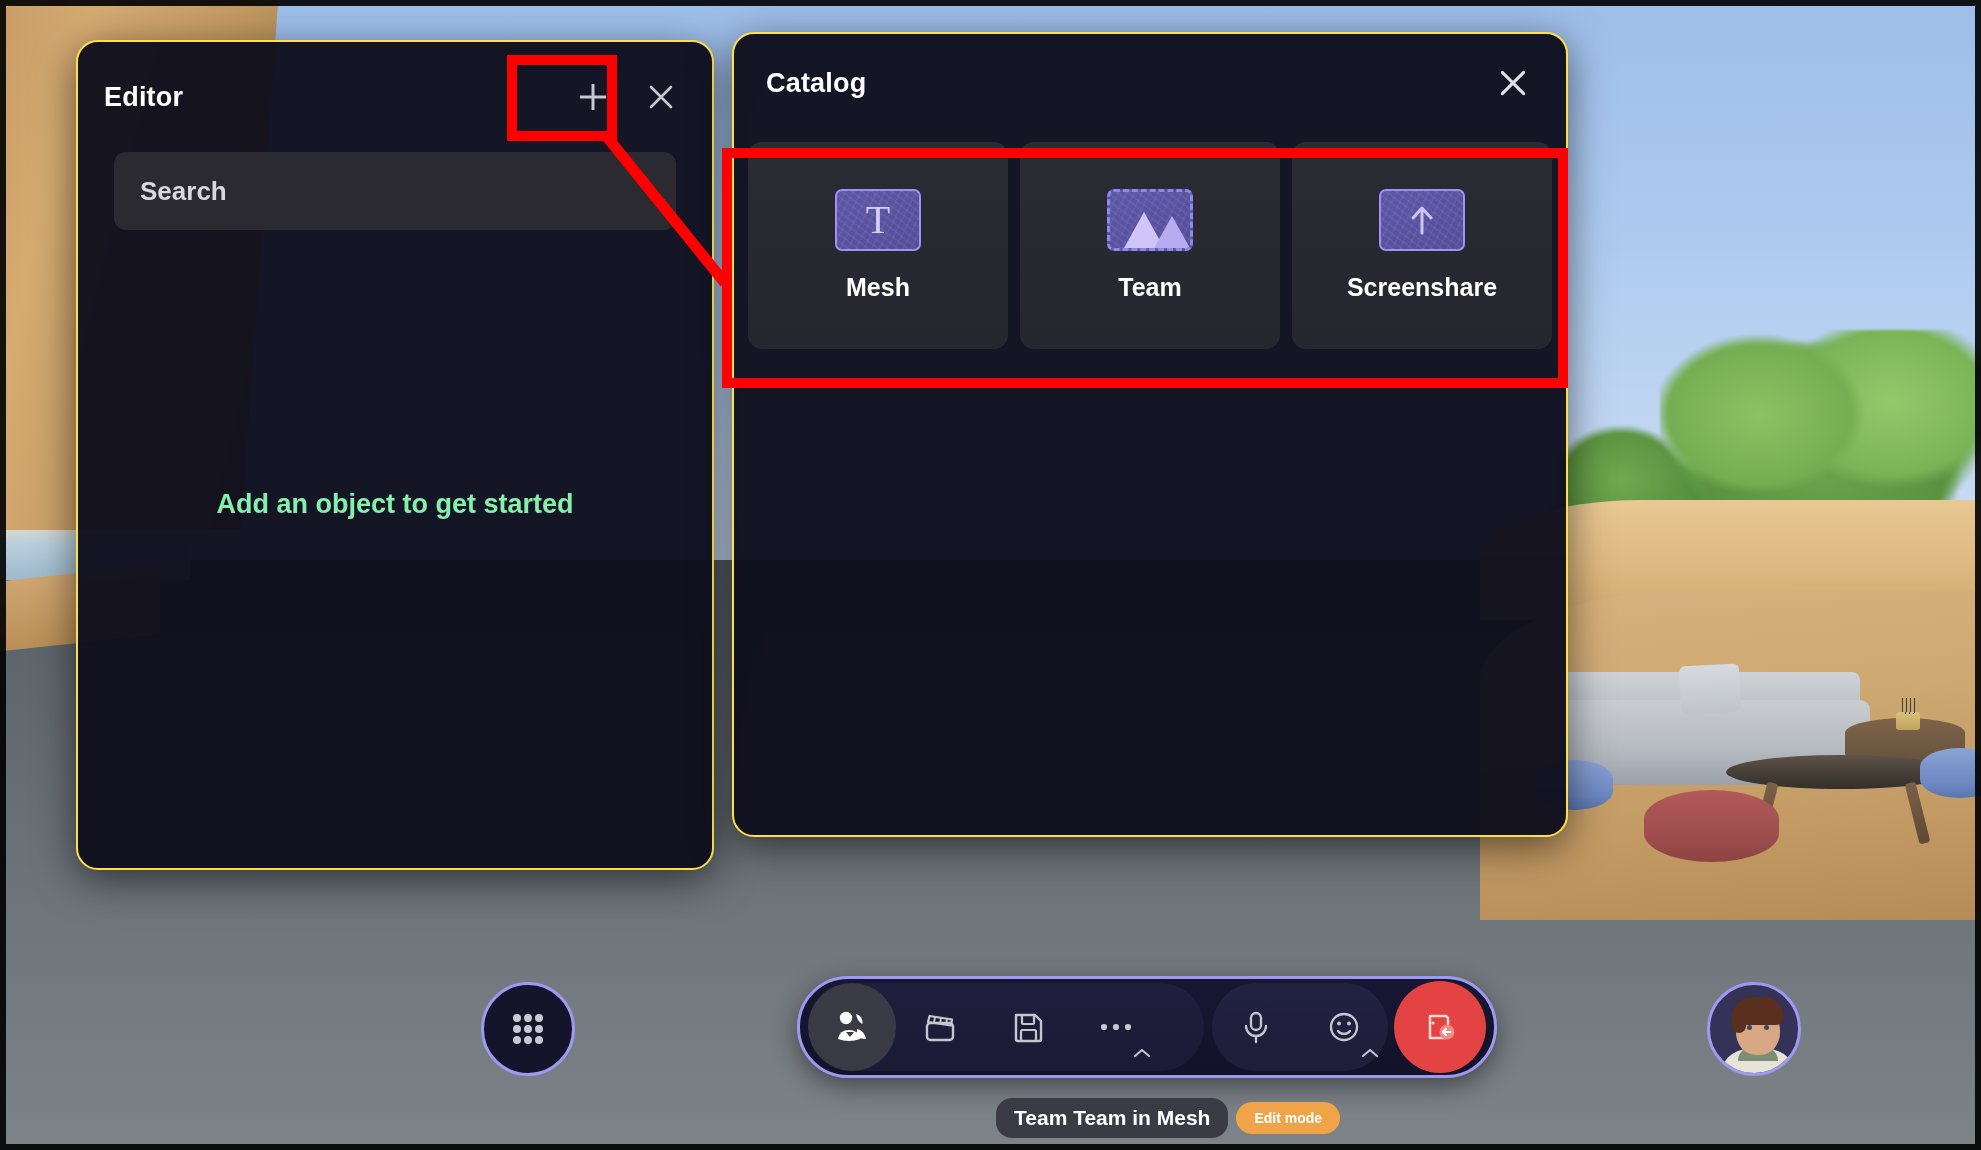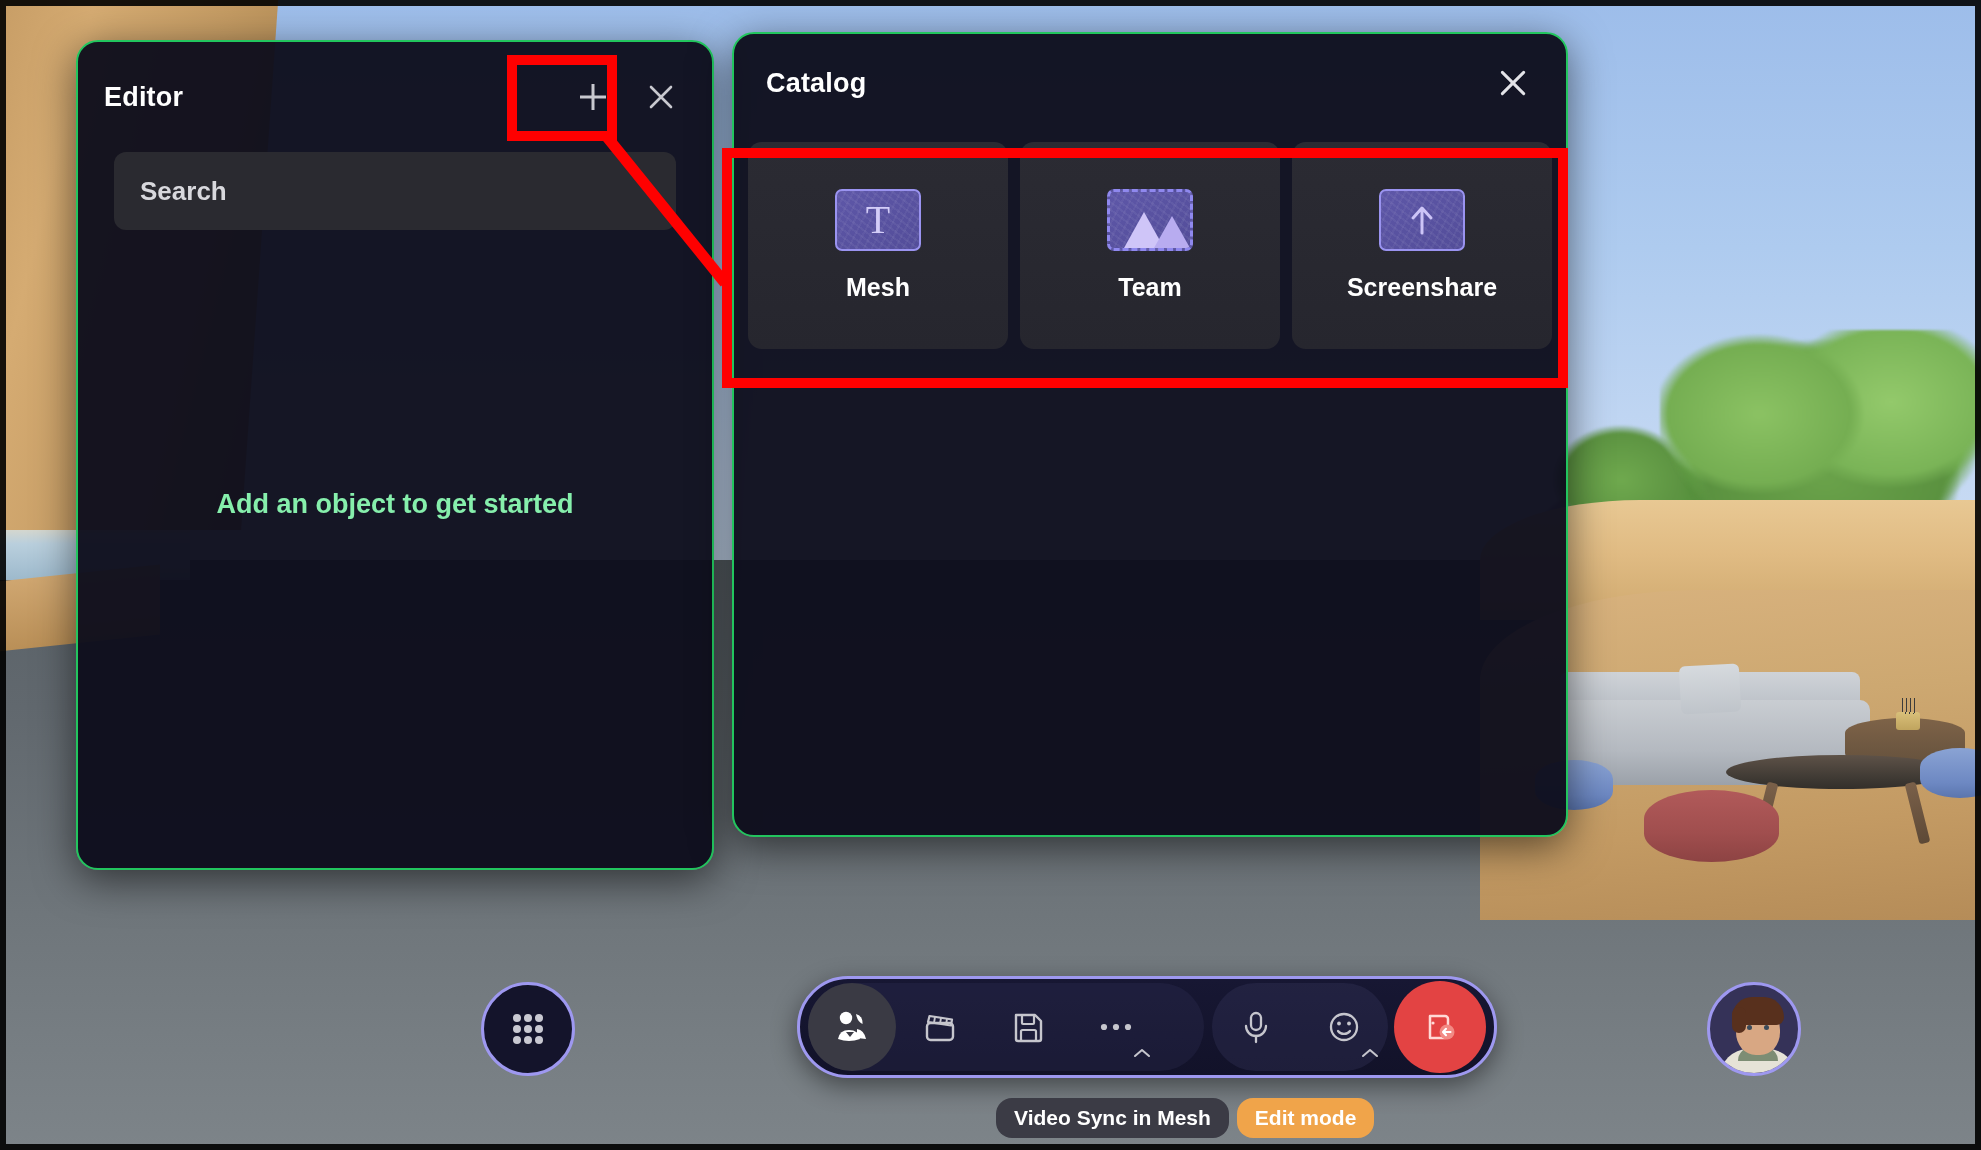--- a/index.html
+++ b/index.html
@@ -155,21 +155,21 @@
   }
   .pens {
     position: absolute; left: 1902px; top: 698px; width: 14px; height: 16px;
     background: repeating-linear-gradient(92deg, #3b3b3b 0 1px, transparent 1px 4px);
   }
 
   
   .panel {
     position: absolute;
     background: rgba(14,14,28,0.96);
-    border: 2px solid #22c55e;
+    border: 2px solid #fde047;
     border-radius: 22px;
     box-shadow: 0 10px 40px rgba(0,0,0,0.55);
     overflow: hidden;
   }
   
   #editor-panel { left: 76px; top: 40px; width: 638px; height: 830px; }
   .panel-header {
     position: relative; display: flex; align-items: center;
     height: 110px; padding: 0 26px;
   }
@@ -289,21 +289,21 @@
   
   .status-row {
     position: absolute; left: 996px; top: 1098px;
     display: flex; align-items: center; gap: 8px;
   }
   .pill-session {
     background: #3b3b45; color: #ffffff; font-size: 21px; font-weight: bold;
     border-radius: 16px; padding: 8px 18px; white-space: nowrap;
   }
   .pill-mode {
-    background: #f0a44a; color: #ffffff; font-size: 21px; font-weight: bold;
+    background: #f0a44a; color: #ffffff; font-size: 14px; font-weight: bold;
     border-radius: 16px; padding: 8px 18px; white-space: nowrap;
   }
 
   
   .anno { position: absolute; border: 10px solid #ff0000; pointer-events: none; }
   #anno-plus { left: 507px; top: 55px; width: 110px; height: 86px; }
   #anno-catalog-row { left: 722px; top: 148px; width: 846px; height: 240px; }
   #anno-line { position: absolute; pointer-events: none; }
 
   .vignette {
@@ -511,21 +511,21 @@
     <div class="av-body"></div>
     <div class="av-collar"></div>
     <div class="av-head"></div>
     <div class="av-hair"></div>
     <div class="av-hair2"></div>
     <div class="av-eye" style="left:37px;top:40px;"></div>
     <div class="av-eye" style="left:54px;top:40px;"></div>
   </div>
 
   <div class="status-row">
-    <span class="pill-session">Video Sync in Mesh</span>
+    <span class="pill-session">Team Team in Mesh</span>
     <span class="pill-mode">Edit mode</span>
   </div>
 
   <div id="anno-plus" class="anno"></div>
   <div id="anno-catalog-row" class="anno"></div>
   <svg id="anno-line" width="1981" height="1150" style="left:0;top:0;">
     <path d="M607 137 L725 283" stroke="#ff0000" stroke-width="11" fill="none"></path>
   </svg>
 
   <div class="vignette"></div>

